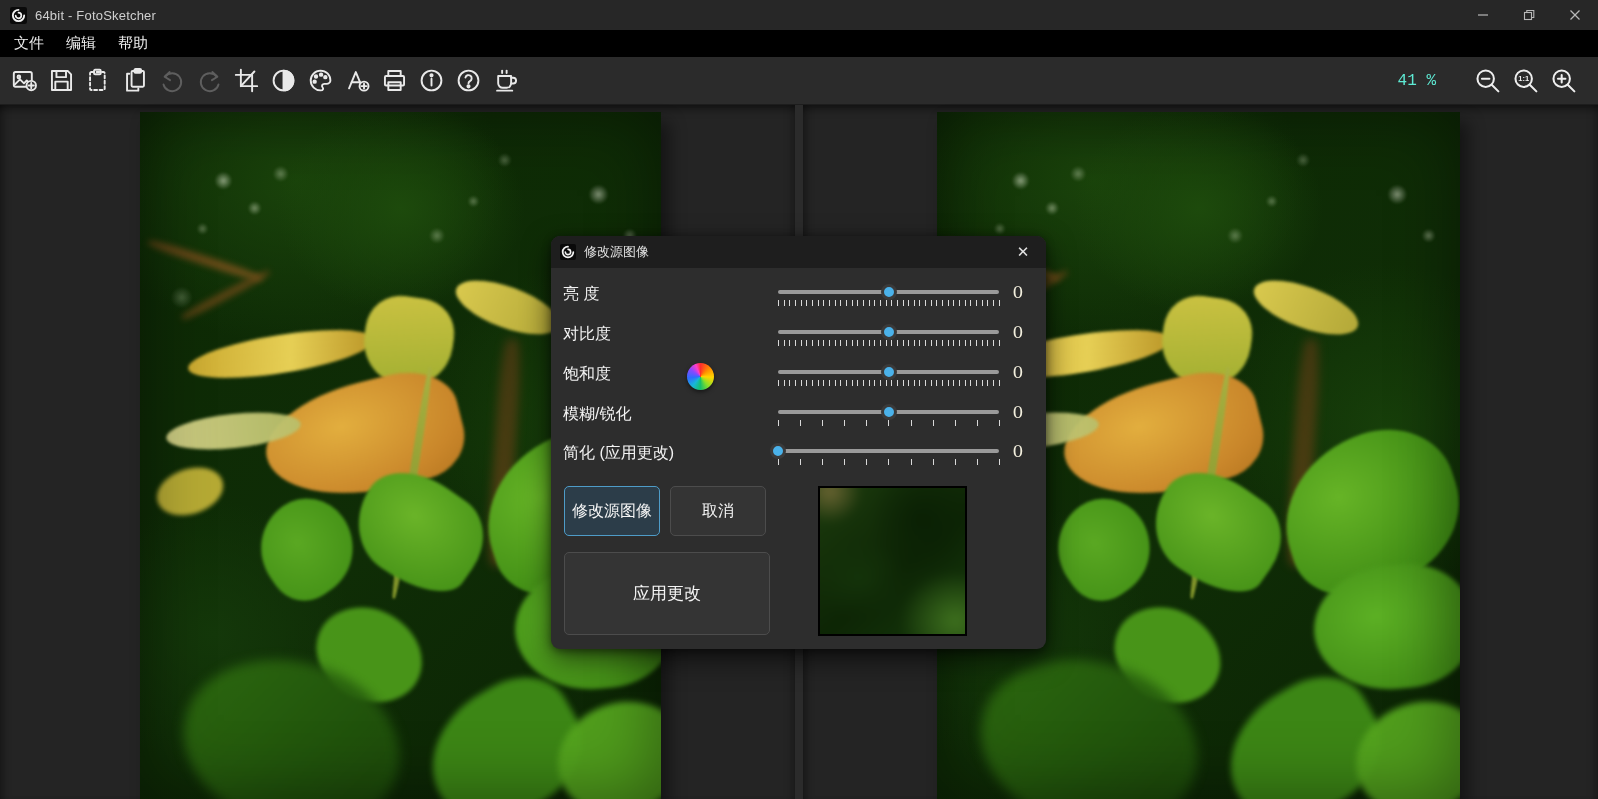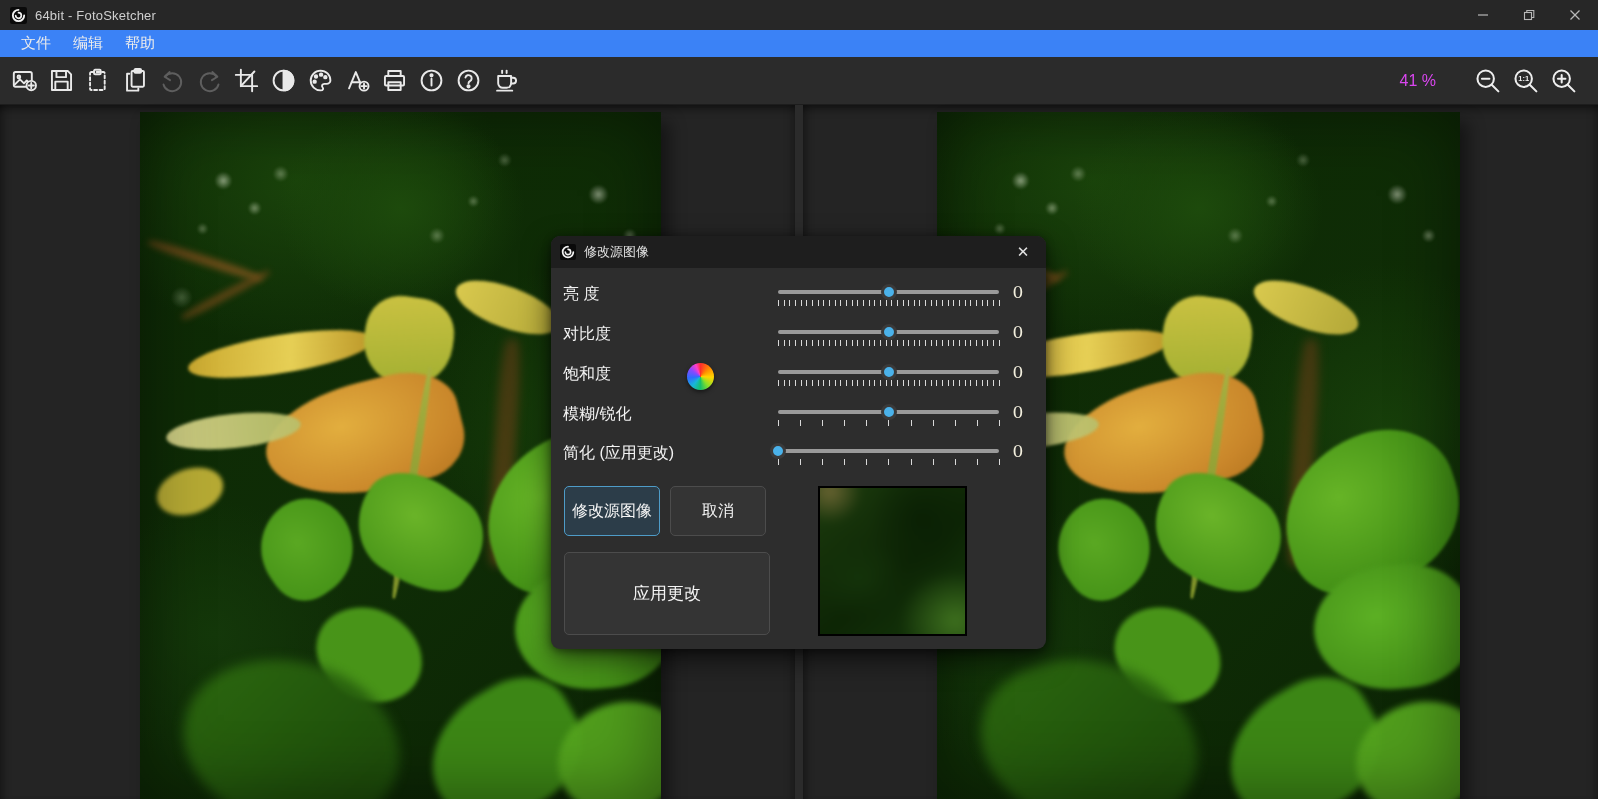--- a/index.html
+++ b/index.html
@@ -9,32 +9,32 @@
   
   .titlebar { position:absolute; left:0; top:0; width:1598px; height:30px; background:#272727;
               display:flex; align-items:center; }
   .app-icon { width:17px; height:17px; margin-left:10px; flex:0 0 auto; }
   .win-title { margin-left:8px; font-size:13px; color:#cfcfcf; letter-spacing:.2px; }
   .win-controls { margin-left:auto; display:flex; height:30px; }
   .win-btn { width:46px; height:30px; display:flex; align-items:center; justify-content:center;
              color:#b8b8b8; }
   .win-btn svg { width:12px; height:12px; }
 
-  .menubar { position:absolute; left:0; top:30px; width:1598px; height:27px; background:#3b82f6;
-             display:flex; align-items:center; padding-left:10px; }
+  .menubar { position:absolute; left:0; top:30px; width:1598px; height:27px; background:#000000;
+             display:flex; align-items:center; padding-left:3px; }
   .menu-item { color:#ececec; font-size:15px; padding:3px 11px; cursor:default; }
 
   .toolbar { position:absolute; left:0; top:57px; width:1598px; height:48px; background:#2b2b2b;
              border-bottom:1px solid #1d1d1d; display:flex; align-items:center; padding-left:6px; }
   .tb-btn { width:37px; height:40px; display:flex; align-items:center; justify-content:center;
             color:#e9e9e9; }
   .tb-btn.disabled { color:#5e5e5e; }
   .tb-btn svg { width:27px; height:27px; }
   .toolbar-right { margin-left:auto; display:flex; align-items:center; padding-right:16px; }
-  .zoom-level { font-family:Liberation Sans, sans-serif; font-size:16px; color:#d946ef; margin-right:32px; }
+  .zoom-level { font-family:Liberation Mono, monospace; font-size:16px; color:#5eead4; margin-right:32px; }
   .zoom-btn { width:38px; height:40px; display:flex; align-items:center; justify-content:center;
               color:#eeeeee; }
   .zoom-btn svg { width:29px; height:29px; }
 
   
   .workspace { position:absolute; left:0; top:105px; width:1598px; height:694px; background:#2b2b2b; }
   .pane { position:absolute; top:0; height:694px; background:#242424;
           box-shadow: inset 0 9px 10px -6px rgba(0,0,0,.55), inset 9px 0 10px -7px rgba(0,0,0,.4),
                       inset -9px 0 10px -7px rgba(0,0,0,.3); }
   .pane-left  { left:0;    width:795px; }

